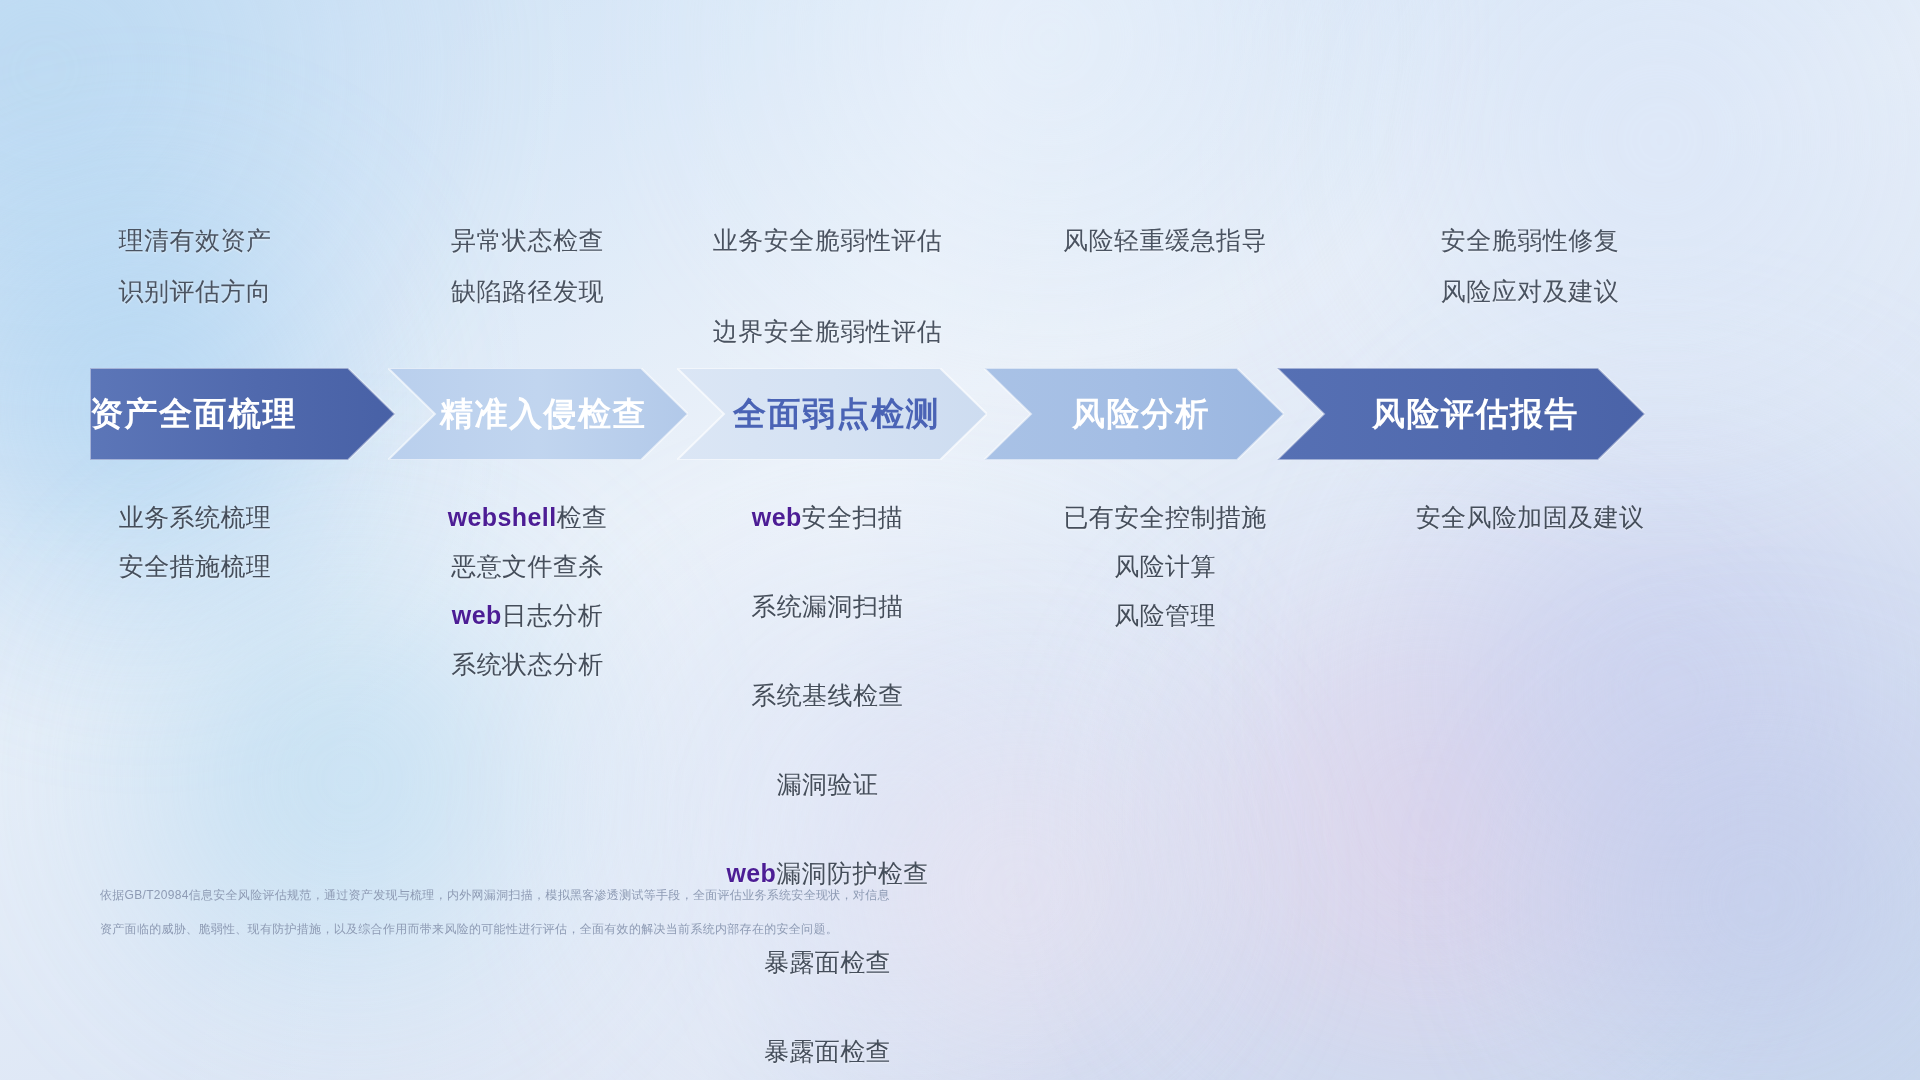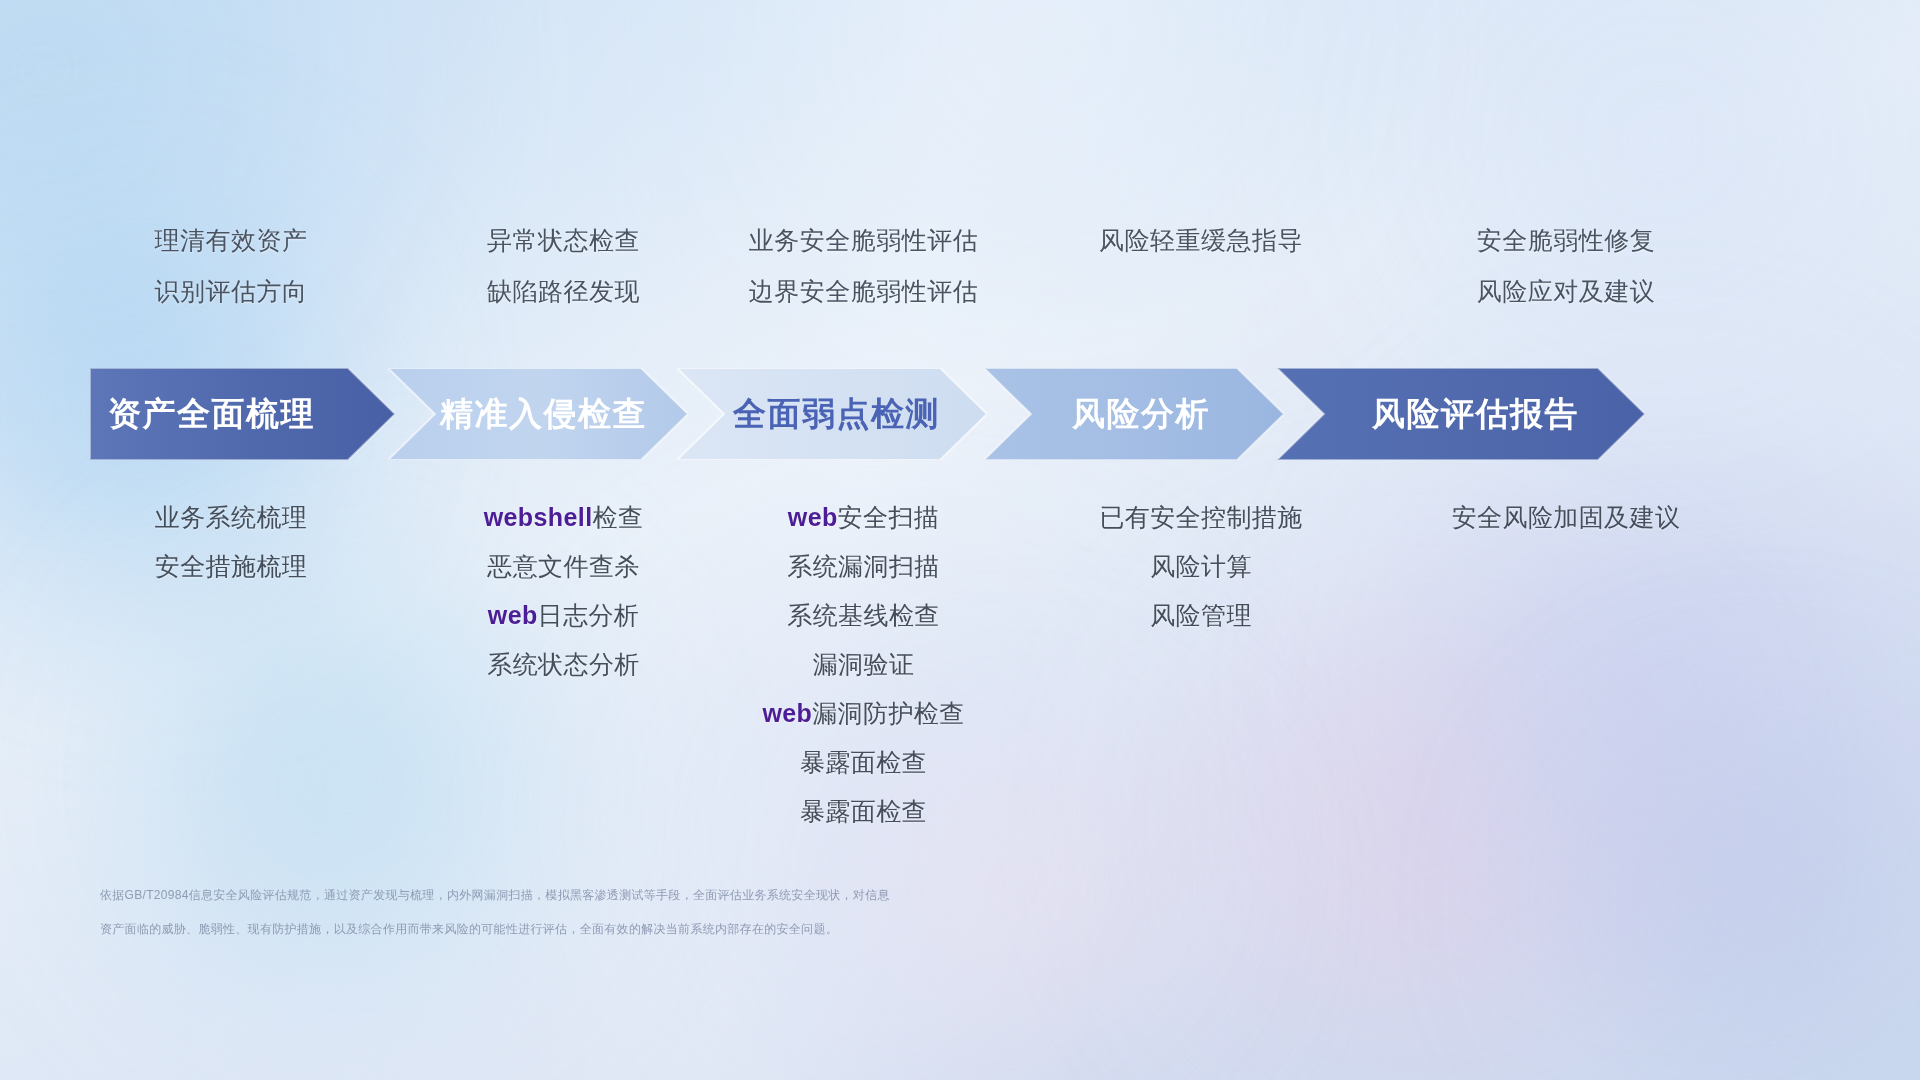--- a/index.html
+++ b/index.html
@@ -50,23 +50,23 @@
     position:absolute;left:0;top:228px;width:1920px;height:110px;
     display:flex;
   }
   .row-bottom{
     position:absolute;left:0;top:505px;width:1920px;
     display:flex;align-items:flex-start;
   }
   .col{flex:0 0 auto;display:flex;flex-direction:column;align-items:center;}
 
   
-  .c1{width:390px;margin-left:36px;}
+  .c1{width:390px;}
   .c2{width:275px;}
-  .c3{width:325px;}
+  .c3{width:325px;gap:40px;}
   .c4{width:350px;}
   .c5{width:380px;}
 
   .top-item{
     font-size:25px;color:#4a5361;line-height:1;
     margin-bottom:26px;letter-spacing:.5px;white-space:nowrap;
     text-shadow:0 1px 2px rgba(255,255,255,.55);
   }
   .top-item:last-child{margin-bottom:0;}
 
@@ -139,21 +139,21 @@
         <div class="top-item">风险轻重缓急指导</div>
       </div>
     <div class="col c5">
         <div class="top-item">安全脆弱性修复</div>
         <div class="top-item">风险应对及建议</div>
       </div>
   </div>
 
   <div id="band">
 
-    <div class="chev" style="left:90px;width:305px;padding-left:18px;">
+    <div class="chev" style="left:90px;width:305px;">
       <div class="shape">
         <svg viewBox="0 0 305 92" preserveAspectRatio="none">
           <defs>
             <linearGradient id="gDark1" x1="0" y1="0" x2="1" y2="0">
               <stop offset="0%" stop-color="#5c76b8"></stop>
                 <stop offset="55%" stop-color="#5069ad"></stop>
                 <stop offset="100%" stop-color="#4861a6"></stop>
             </linearGradient>
           </defs>
           <polygon points="0,0 258,0 305,46 258,92 0,92" fill="url(#gDark1)"></polygon>

